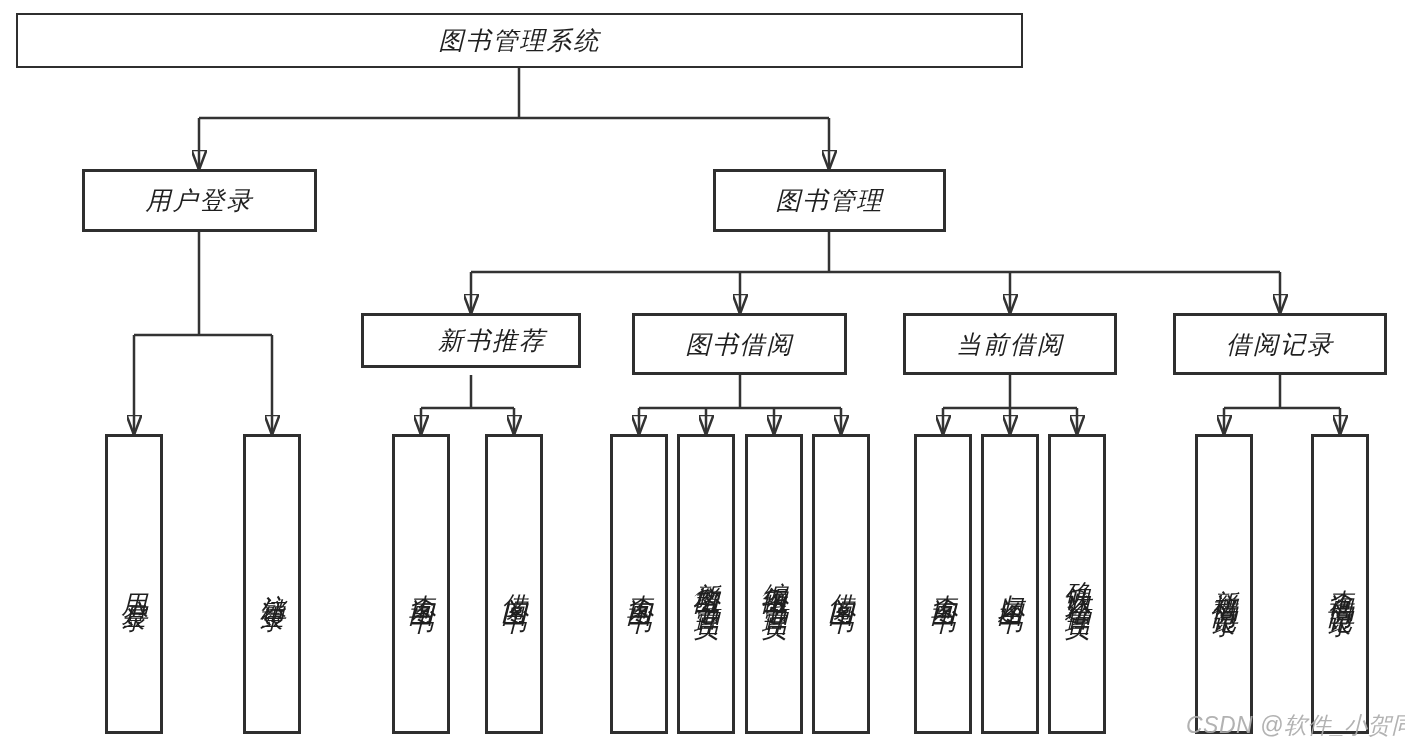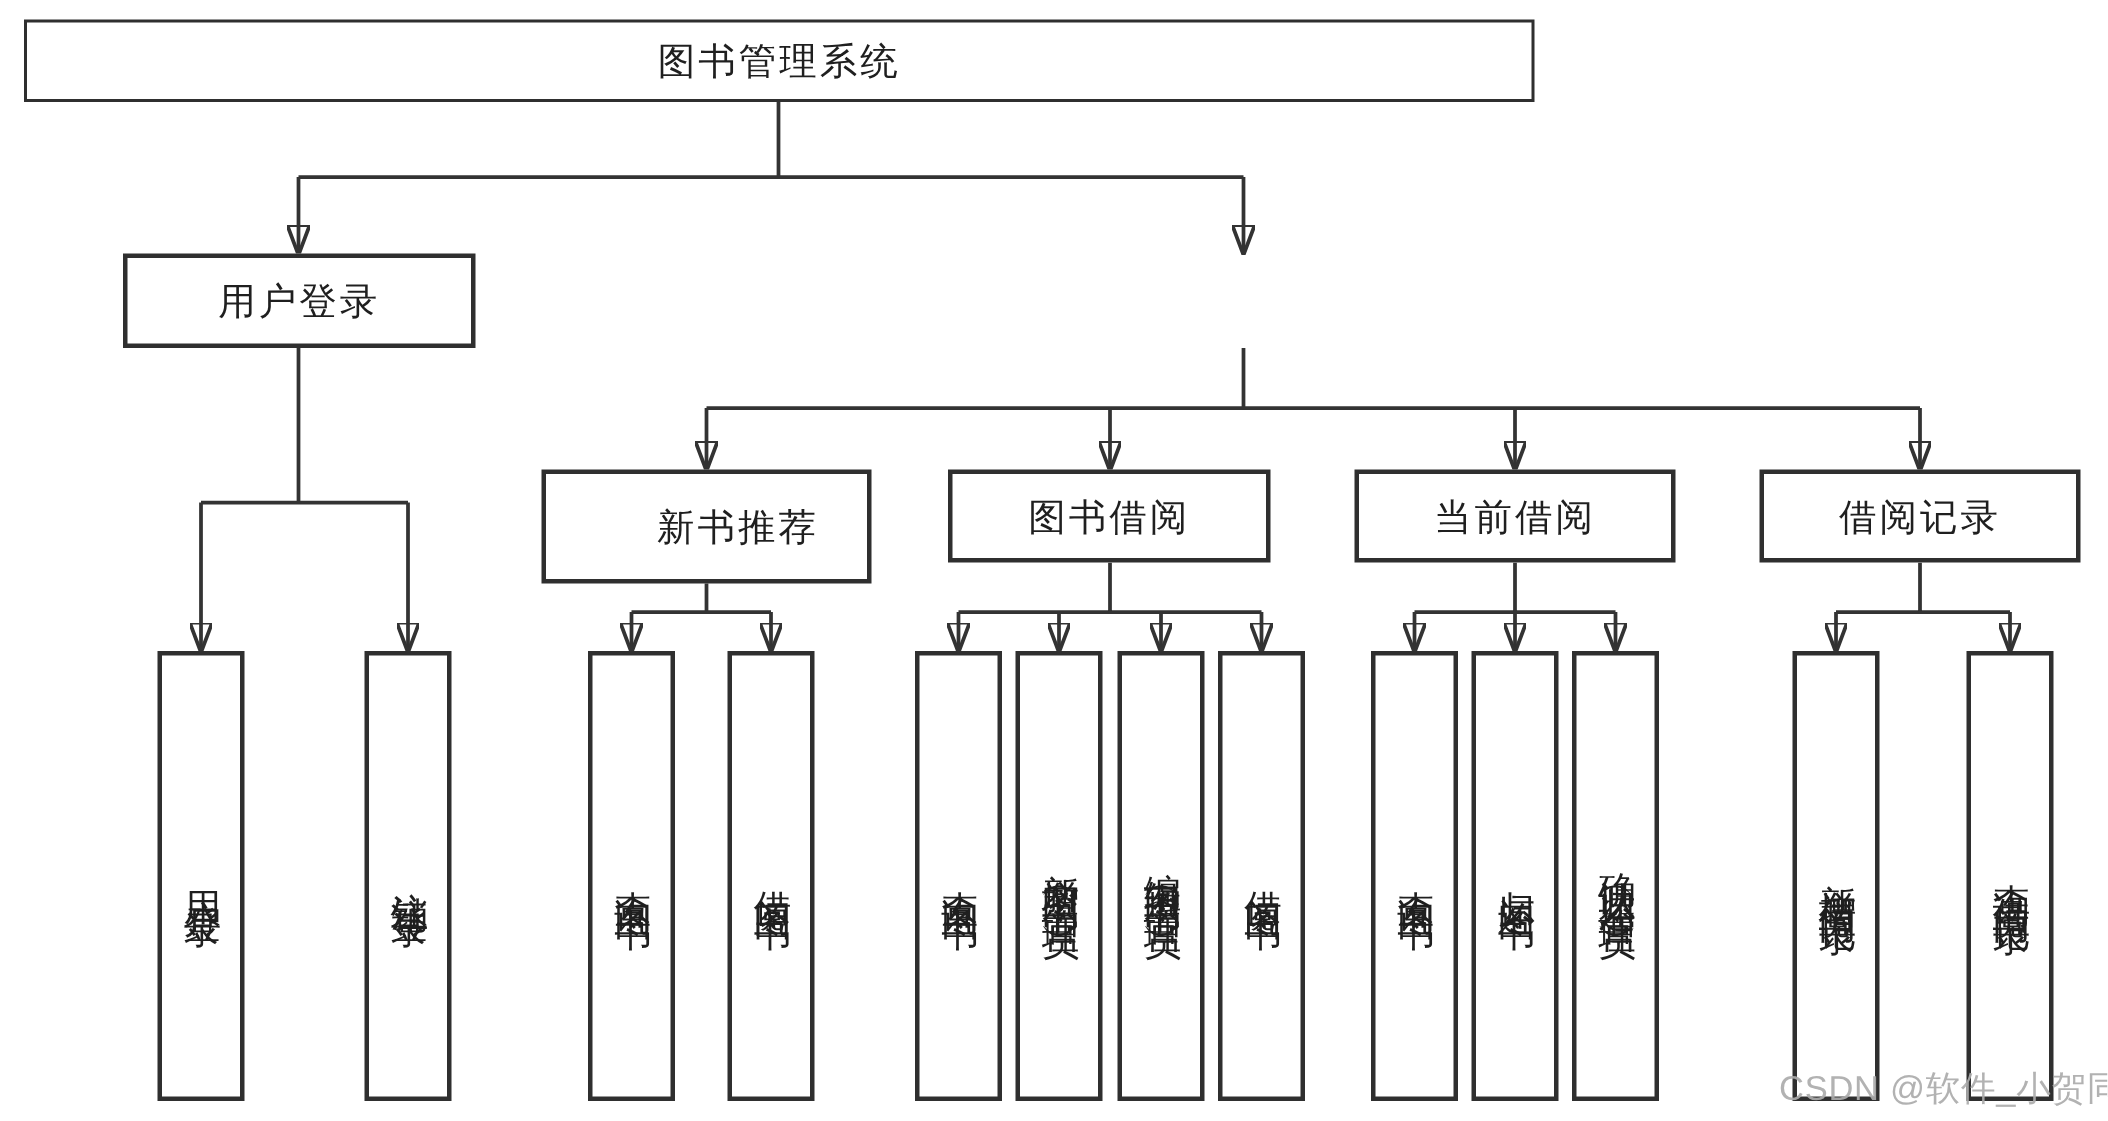--- a/index.html
+++ b/index.html
@@ -7,20 +7,21 @@
     padding: 0;
     background: #ffffff;
   }
   .canvas {
     position: relative;
     width: 1405px;
     height: 747px;
     background: #ffffff;
     overflow: hidden;
     font-family: "Liberation Sans", "DejaVu Sans", sans-serif;
+    font-style: italic;
   }
   .connector-layer {
     position: absolute;
     left: 0;
     top: 0;
     z-index: 1;
   }
   .connector-layer path,
   .connector-layer line {
     stroke: #333333;
@@ -111,22 +112,25 @@
     <line x1="1340" y1="408" x2="1340" y2="434" marker-end="url(#arrow)"></line>
   </svg>
 
   <div class="node node-root node-h" style="left:16px; top:13px; width:1007px; height:55px;">
     <span class="label">图书管理系统</span>
   </div>
 
   <div class="node node-h" style="left:82px; top:169px; width:235px; height:63px;">
     <span class="label">用户登录</span>
   </div>
+  <div class="node node-h" style="left:713px; top:169px; width:233px; height:63px;">
+    <span class="label">图书管理</span>
+  </div>
 
-  <div class="node node-h" style="left:361px; top:313px; width:220px; height:76px;padding-left:42px;">
+  <div class="node node-h" style="left:361px; top:313px; width:220px; height:55px;padding-left:42px;">
     <span class="label">新书推荐</span>
   </div>
   <div class="node node-h" style="left:632px; top:313px; width:215px; height:62px;">
     <span class="label">图书借阅</span>
   </div>
   <div class="node node-h" style="left:1173px; top:313px; width:214px; height:62px;">
     <span class="label">借阅记录</span>
   </div>
   <div class="node node-h" style="left:903px; top:313px; width:214px; height:62px;">
     <span class="label">当前借阅</span>

